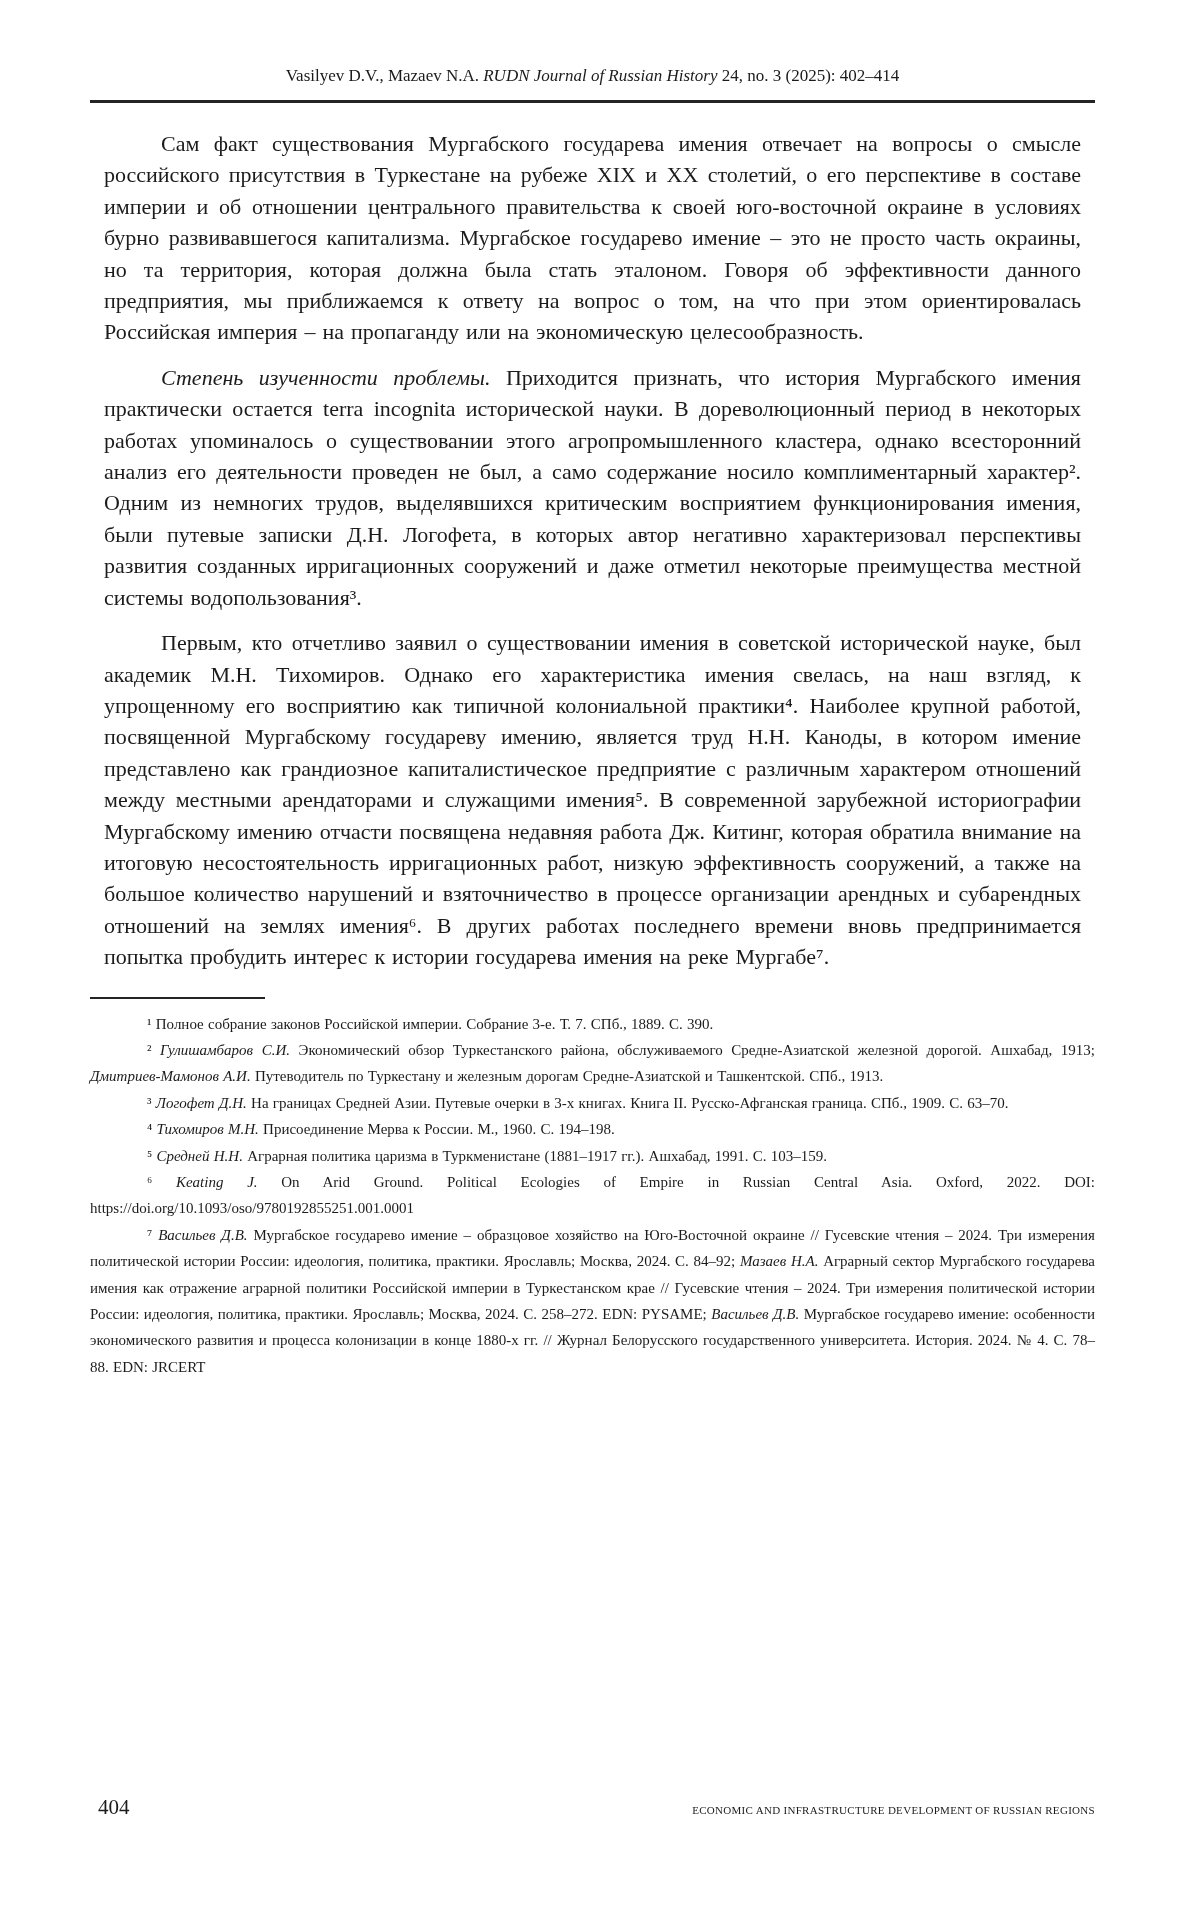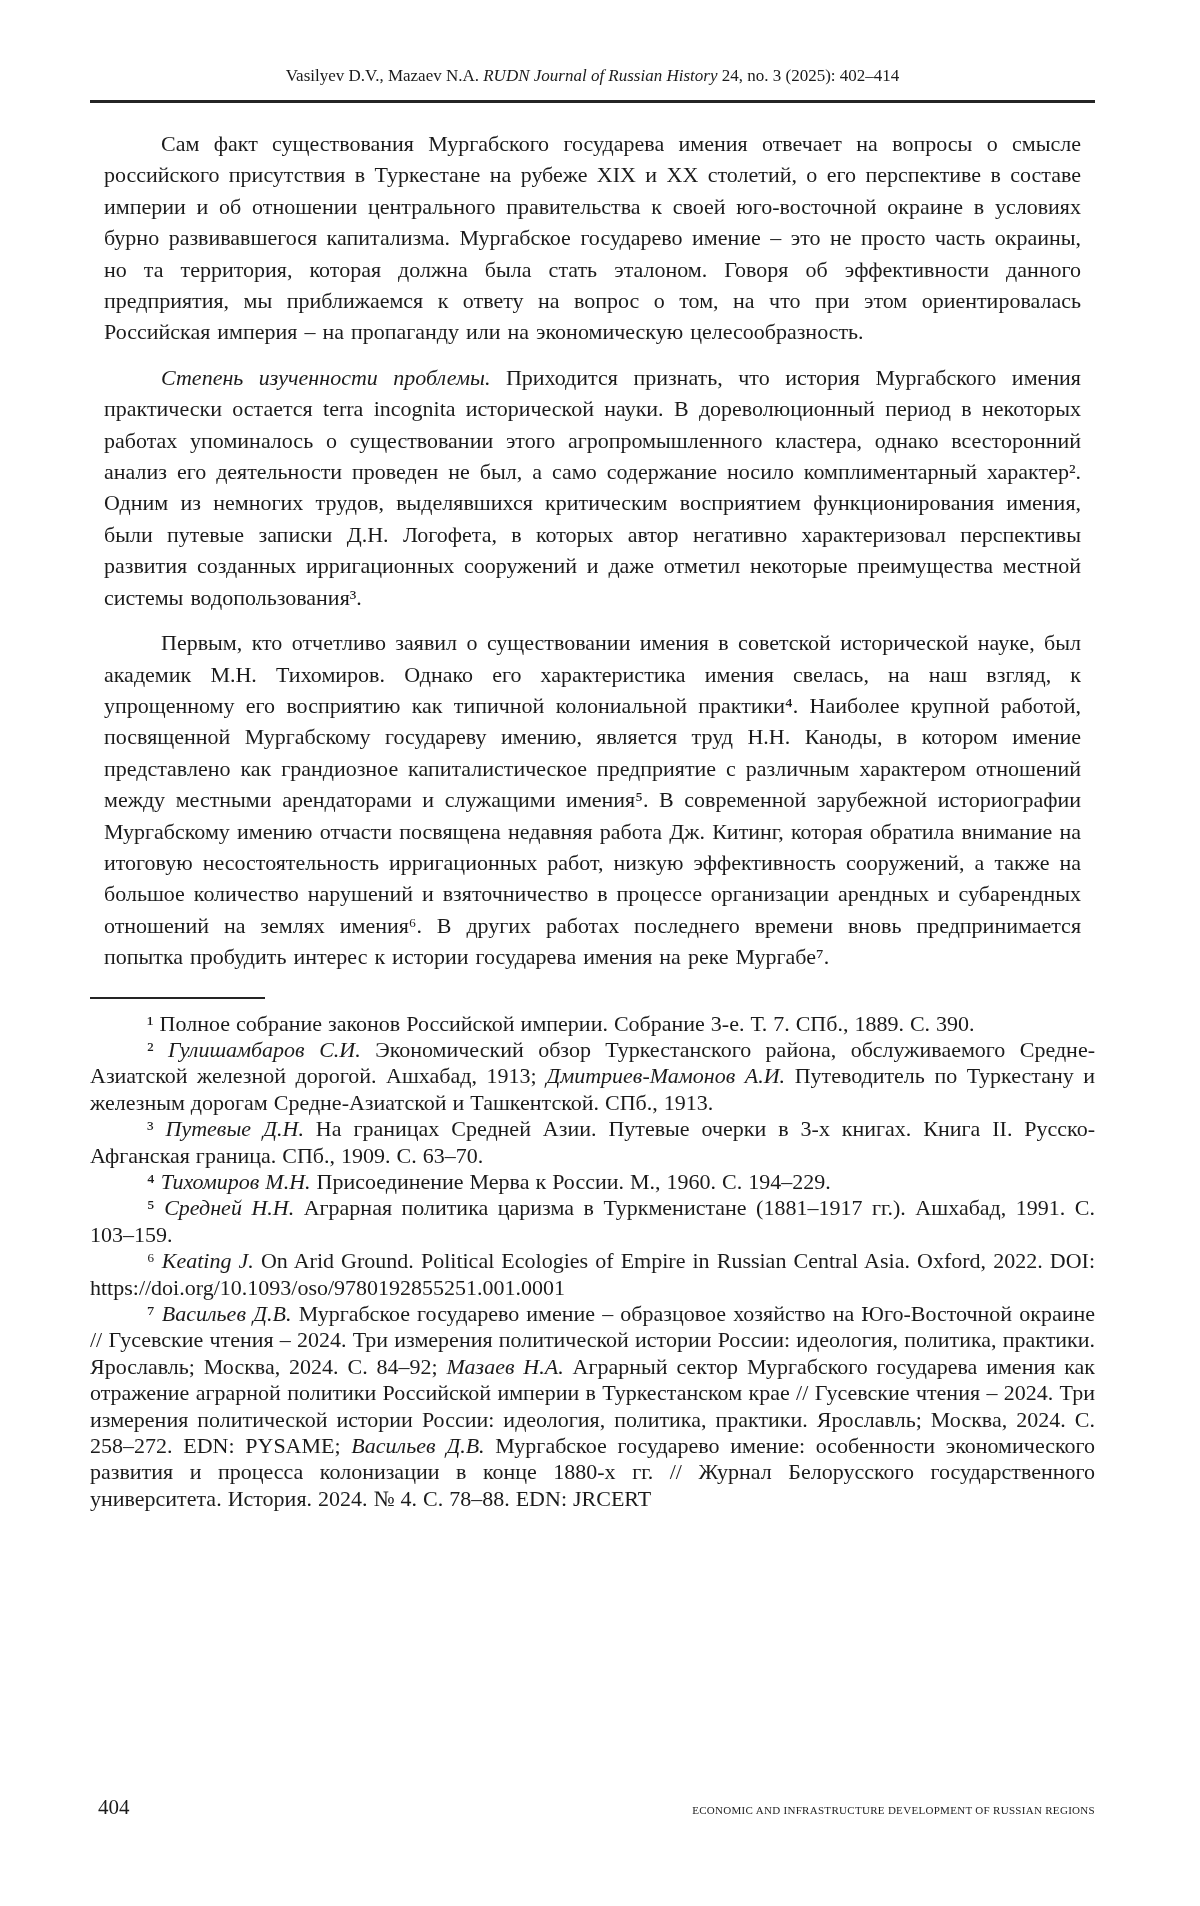--- a/index.html
+++ b/index.html
@@ -48,21 +48,21 @@
     word-spacing: 1.5px;
   }
   .footnotes-separator {
     width: 175px;
     border: none;
     border-top: 2px solid #242424;
     margin: 24px 0 12px 0;
   }
   .footnotes p {
     margin: 0;
-    font-size: 22px;
+    font-size: 15px;
     line-height: 26.4px;
     text-align: justify;
     text-indent: 57px;
     word-spacing: 0.5px;
   }
   .page-footer {
     position: absolute;
     left: 90px;
     right: 105px;
     top: 1795px;
@@ -94,22 +94,22 @@
     <p><span>Сам факт существования Мургабского государева имения отвечает на вопросы о смысле российского присутствия в Туркестане на рубеже XIX и XX столетий, о его перспективе в составе империи и об отношении центрального правительства к своей юго-восточной окраине в условиях бурно развивавшегося капитализма. Мургабское государево имение – это не просто часть окраины, но та территория, которая должна была стать эталоном. Говоря об эффективности данного предприятия, мы приближаемся к ответу на вопрос о том, на что при этом ориентировалась Российская империя – на пропаганду или на экономическую целесообразность.</span></p>
     <p><i>Степень изученности проблемы.</i><span> Приходится признать, что история Мургабского имения практически остается terra incognita исторической науки. В дореволюционный период в некоторых работах упоминалось о существовании этого агропромышленного кластера, однако всесторонний анализ его деятельности проведен не был, а само содержание носило комплиментарный характер². Одним из немногих трудов, выделявшихся критическим восприятием функционирования имения, были путевые записки Д.Н. Логофета, в которых автор негативно характеризовал перспективы развития созданных ирригационных сооружений и даже отметил некоторые преимущества местной системы водопользования³.</span></p>
     <p><span>Первым, кто отчетливо заявил о существовании имения в советской исторической науке, был академик М.Н. Тихомиров. Однако его характеристика имения свелась, на наш взгляд, к упрощенному его восприятию как типичной колониальной практики⁴. Наиболее крупной работой, посвященной Мургабскому государеву имению, является труд Н.Н. Каноды, в котором имение представлено как грандиозное капиталистическое предприятие с различным характером отношений между местными арендаторами и служащими имения⁵. В современной зарубежной историографии Мургабскому имению отчасти посвящена недавняя работа Дж. Китинг, которая обратила внимание на итоговую несостоятельность ирригационных работ, низкую эффективность сооружений, а также на большое количество нарушений и взяточничество в процессе организации арендных и субарендных отношений на землях имения⁶. В других работах последнего времени вновь предпринимается попытка пробудить интерес к истории государева имения на реке Мургабе⁷.</span></p>
   </div>
 
   <hr class="footnotes-separator">
 
   <div class="footnotes">
     <p><span>¹ Полное собрание законов Российской империи. Собрание 3-е. Т. 7. СПб., 1889. С. 390.</span></p>
     <p><span>² </span><i>Гулишамбаров С.И.</i><span> Экономический обзор Туркестанского района, обслуживаемого Средне-Азиатской железной дорогой. Ашхабад, 1913; </span><i>Дмитриев-Мамонов А.И.</i><span> Путеводитель по Туркестану и железным дорогам Средне-Азиатской и Ташкентской. СПб., 1913.</span></p>
-    <p><span>³ </span><i>Путевые Д.Н.</i><span> На границах Средней Азии. Путевые очерки в 3-х книгах. Книга II. Русско-Афганская граница. СПб., 1909. С. 63–70.</span></p>
-    <p><span>⁴ </span><i>Тихомиров М.Н.</i><span> Присоединение Мерва к России. М., 1960. С. 194–229.</span></p>
+    <p><span>³ </span><i>Логофет Д.Н.</i><span> На границах Средней Азии. Путевые очерки в 3-х книгах. Книга II. Русско-Афганская граница. СПб., 1909. С. 63–70.</span></p>
+    <p><span>⁴ </span><i>Тихомиров М.Н.</i><span> Присоединение Мерва к России. М., 1960. С. 194–198.</span></p>
     <p><span>⁵ </span><i>Средней Н.Н.</i><span> Аграрная политика царизма в Туркменистане (1881–1917 гг.). Ашхабад, 1991. С. 103–159.</span></p>
     <p><span>⁶ </span><i>Keating J.</i><span> On Arid Ground. Political Ecologies of Empire in Russian Central Asia. Oxford, 2022. DOI: https://doi.org/10.1093/oso/9780192855251.001.0001</span></p>
     <p><span>⁷ </span><i>Васильев Д.В.</i><span> Мургабское государево имение – образцовое хозяйство на Юго-Восточной окраине // Гусевские чтения – 2024. Три измерения политической истории России: идеология, политика, практики. Ярославль; Москва, 2024. С. 84–92; </span><i>Мазаев Н.А.</i><span> Аграрный сектор Мургабского государева имения как отражение аграрной политики Российской империи в Туркестанском крае // Гусевские чтения – 2024. Три измерения политической истории России: идеология, политика, практики. Ярославль; Москва, 2024. С. 258–272. EDN: PYSAME; </span><i>Васильев Д.В.</i><span> Мургабское государево имение: особенности экономического развития и процесса колонизации в конце 1880-х гг. // Журнал Белорусского государственного университета. История. 2024. № 4. С. 78–88. EDN: JRCERT</span></p>
   </div>
 
   <div class="page-footer">
     <span class="page-number">404</span>
     <span class="running-footer">ECONOMIC AND INFRASTRUCTURE DEVELOPMENT OF RUSSIAN REGIONS</span>
   </div>
 

